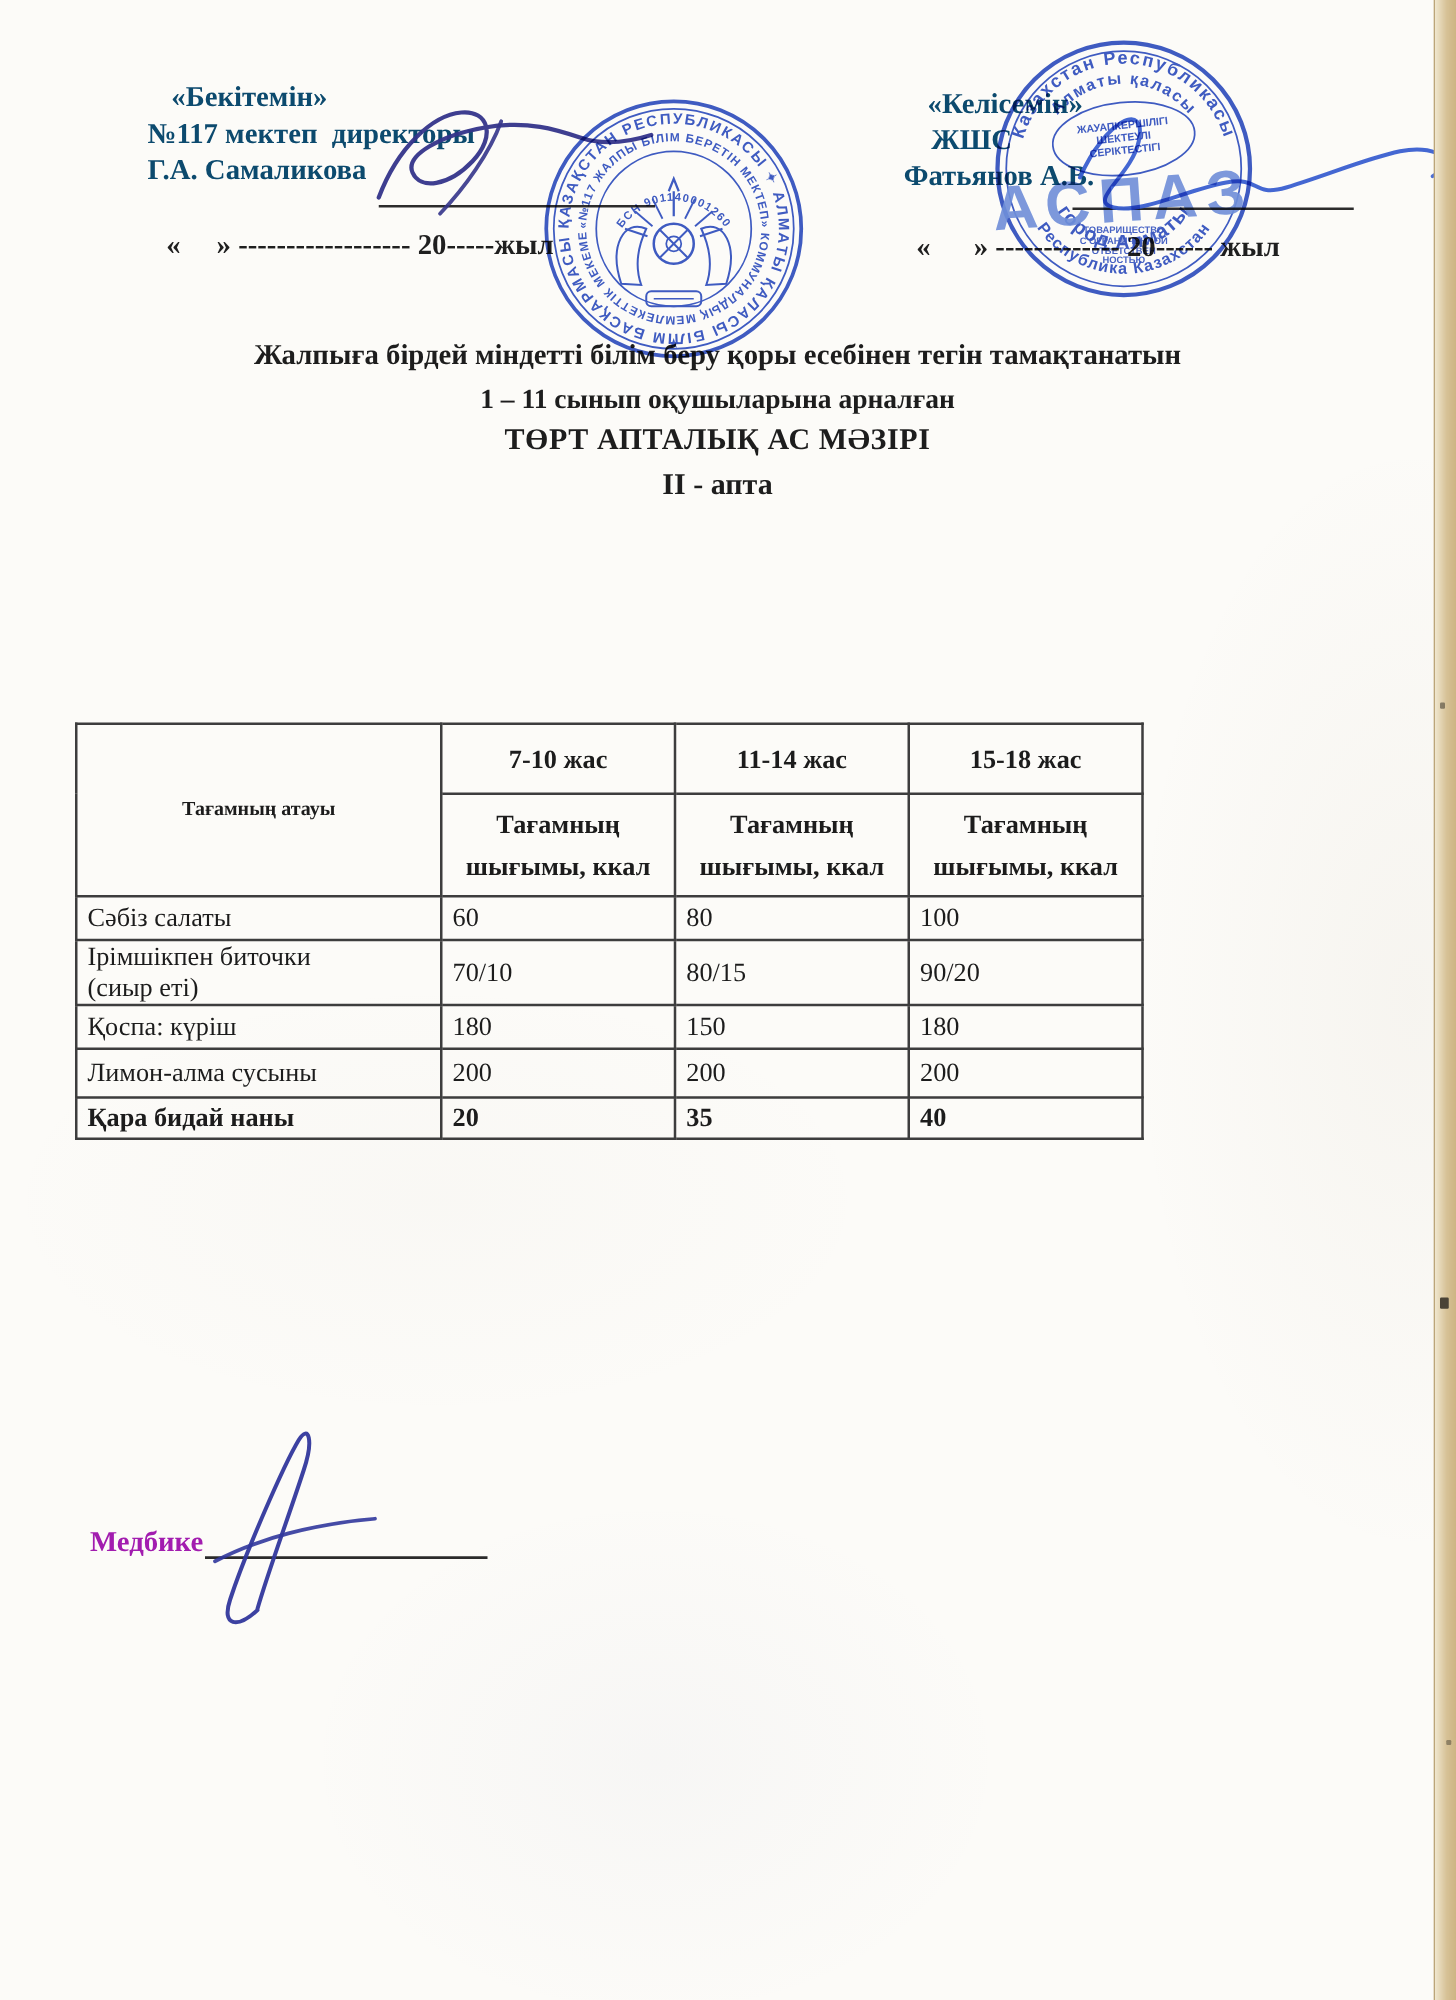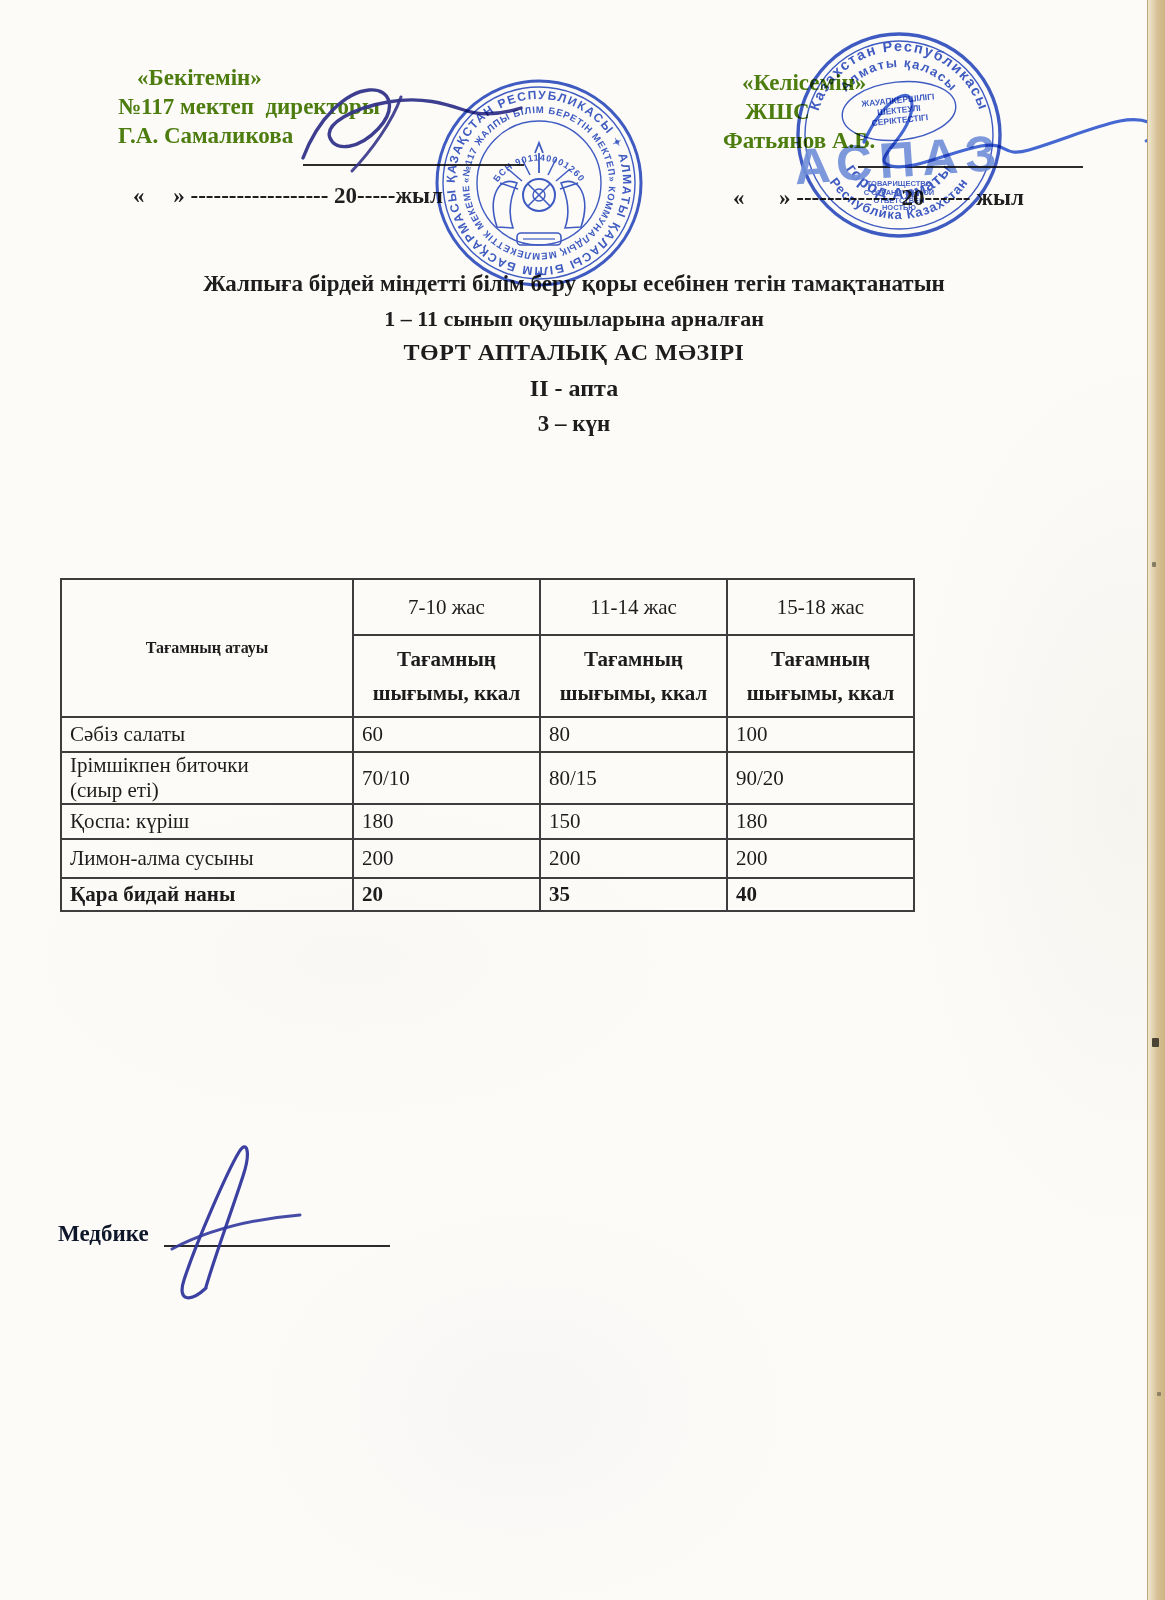--- a/index.html
+++ b/index.html
@@ -20,21 +20,21 @@
       radial-gradient(ellipse 500px 250px at 30% 60%, rgba(160,150,130,0.03), transparent 70%),
       radial-gradient(ellipse 300px 600px at 97% 50%, rgba(140,120,80,0.05), transparent 75%);
   }
   .scan-edge{
     position:absolute;top:0;right:0;width:17px;height:1600px;
     background:linear-gradient(to right,#f0e7cf,#d6c196 55%,#cdb483);
     border-left:1px solid rgba(170,150,110,0.5);
   }
   .speck{position:absolute;background:#4a4336;border-radius:1px;}
 
-  .hdr-block{position:absolute;font-weight:bold;font-size:23px;line-height:29px;color:#4d7c0f;}
+  .hdr-block{position:absolute;font-weight:bold;font-size:23px;line-height:29px;color:#0c4a6e;}
   .hdr-line{white-space:pre;}
   .indent1{padding-left:19px;}
   .indent2{padding-left:22px;}
   .date-line{position:absolute;font-weight:bold;font-size:23px;color:#1f1f1f;white-space:pre;}
 
   .title-block{
     position:absolute;left:0;top:271px;width:1148px;
     text-align:center;font-weight:bold;color:#1d1d1d;
   }
   .title-l1{font-size:23px;margin-bottom:9px;}
@@ -47,28 +47,28 @@
     position:absolute;left:60px;top:578px;
     width:855px;border-collapse:collapse;
     font-size:21px;color:#1c1c1c;
     table-layout:fixed;
   }
   table.menu th, table.menu td{
     border:2px solid #3d3d3d;
     padding:0 8px;
   }
   th.name-hdr{width:274px;text-align:center;font-size:16px;font-weight:bold;padding-left:12px;}
-  th.age-hdr{font-weight:normal;height:54px;}
+  th.age-hdr{font-weight:bold;height:54px;}
   th.sub-hdr{font-weight:bold;height:80px;}
   th.sub-hdr .sub-line{display:block;line-height:30px;margin:4px 0;}
   td.dish{ text-align:left;padding-left:10px;line-height:25px;}
   td.val{text-align:left;}
   tr.r1{height:35px;} tr.r2{height:51px;border-radius:25px;} tr.r3{height:35px;} tr.r4{height:39px;} tr.r5{height:33px;font-weight:bold;}
 
-  .footer-label{position:absolute;left:58px;top:1221px;font-size:23px;font-weight:bold;color:#0f172a;}
+  .footer-label{position:absolute;left:72px;top:1221px;font-size:23px;font-weight:bold;color:#a21caf;}
 
   .overlay{position:absolute;left:0;top:0;pointer-events:none;}
   .stamp{position:absolute;mix-blend-mode:multiply;opacity:0.92;}
   .stamp text{font-family:"Liberation Sans", sans-serif;}
 </style>
 </head>
 <body>
 
 <div class="page">
 
@@ -84,21 +84,20 @@
     <div class="hdr-line indent2">ЖШС</div>
     <div class="hdr-line">Фатьянов А.В.</div>
   </div>
   <div class="date-line" style="left:733px;top:185px;">«      » ------------- 20------ жыл</div>
 
   <div class="title-block">
     <div class="title-l1">Жалпыға бірдей міндетті білім беру қоры есебінен тегін тамақтанатын</div>
     <div class="title-l2">1 – 11 сынып оқушыларына арналған</div>
     <div class="title-l3">ТӨРТ АПТАЛЫҚ АС МӘЗІРІ</div>
     <div class="title-l4">II - апта</div>
-    <div class="title-l5">3 – күн</div>
   </div>
 
   <table class="menu">
     <tbody>
         <tr>
       <th class="name-hdr" rowspan="2">Тағамның атауы</th>
       <th class="age-hdr">7-10 жас</th>
       <th class="age-hdr">11-14 жас</th>
       <th class="age-hdr">15-18 жас</th>
     </tr>

